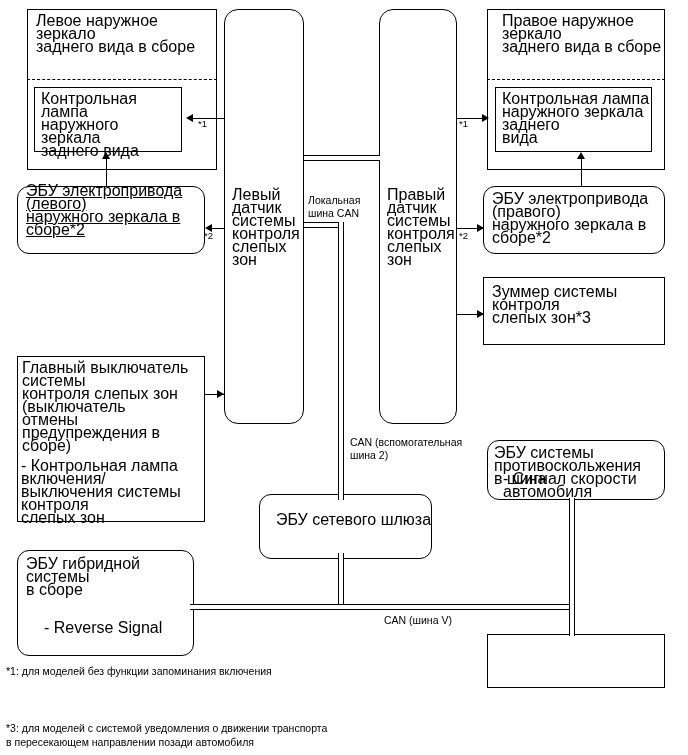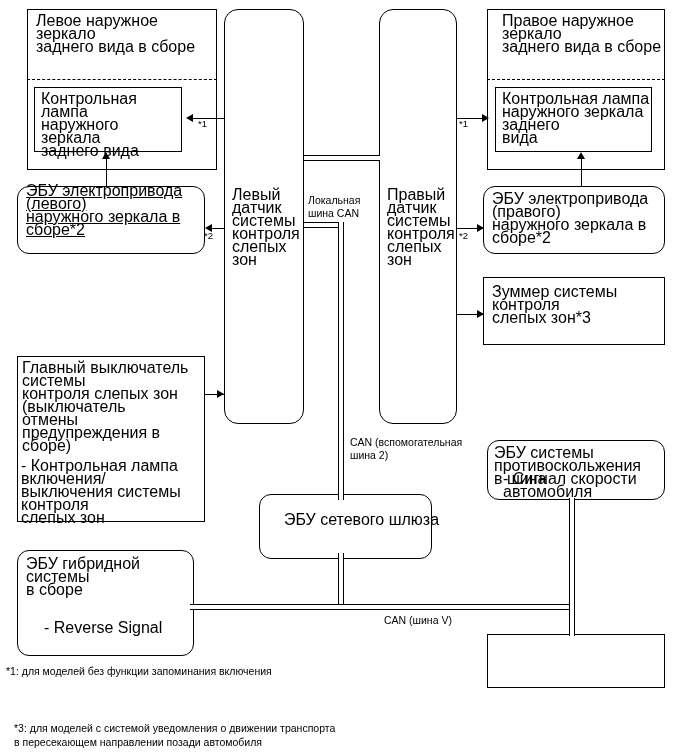--- a/index.html
+++ b/index.html
@@ -149,21 +149,21 @@
   <div class="txt" style="left:21px;top:459px;width:184px;">- Контрольная лампа включения/
   выключения системы контроля
   слепых зон</div>
 
   <div class="box round" style="left:17px;top:550px;width:177px;height:106px;"></div>
   <div class="txt" style="left:26px;top:557px;width:168px;">ЭБУ гибридной системы
 в сборе</div>
   <div class="txt" style="left:44px;top:621px;width:150px;">-  Reverse Signal</div>
 
   <div class="box round" style="left:259px;top:494px;width:173px;height:65px;"></div>
-  <div class="txt c" style="left:275px;top:513px;width:173px;">ЭБУ сетевого шлюза</div>
+  <div class="txt c" style="left:267px;top:513px;width:173px;">ЭБУ сетевого шлюза</div>
 
   <div class="box round" style="left:487px;top:440px;width:178px;height:60px;"></div>
   <div class="txt" style="left:494px;top:446px;width:172px;">ЭБУ системы противоскольжения
 в шина</div>
   <div class="txt" style="left:503px;top:472px;width:164px;">-  Сигнал скорости автомобиля</div>
 
   <div class="box" style="left:487px;top:634px;width:178px;height:54px;"></div>
 
   <div class="ln lnh" style="left:192px;top:118px;width:32px;"></div>
   <div class="arrow left" style="left:186px;top:114px;"></div>
@@ -205,16 +205,16 @@
   <div class="bus v" style="left:338px;top:553px;height:56px;"></div>
 
   <div class="bus h" style="left:190px;top:604px;width:385px;"></div>
   <div class="buslabel" style="left:384px;top:614px;width:120px;">CAN (шина V)</div>
 
   <div class="bus v" style="left:569px;top:498px;height:108px;"></div>
 
   <div class="bus v" style="left:569px;top:604px;height:32px;"></div>
 
   <div class="note" style="left:6px;top:664px;width:420px;">*1: для моделей без функции запоминания включения</div>
-  <div class="note" style="left:6px;top:721px;width:460px;margin-left:8px;">*3: для моделей с системой уведомления о движении транспорта
+  <div class="note" style="left:6px;top:721px;width:460px;">*3: для моделей с системой уведомления о движении транспорта
 в пересекающем направлении позади автомобиля</div>
 
 </div>
 
 </body></html>

